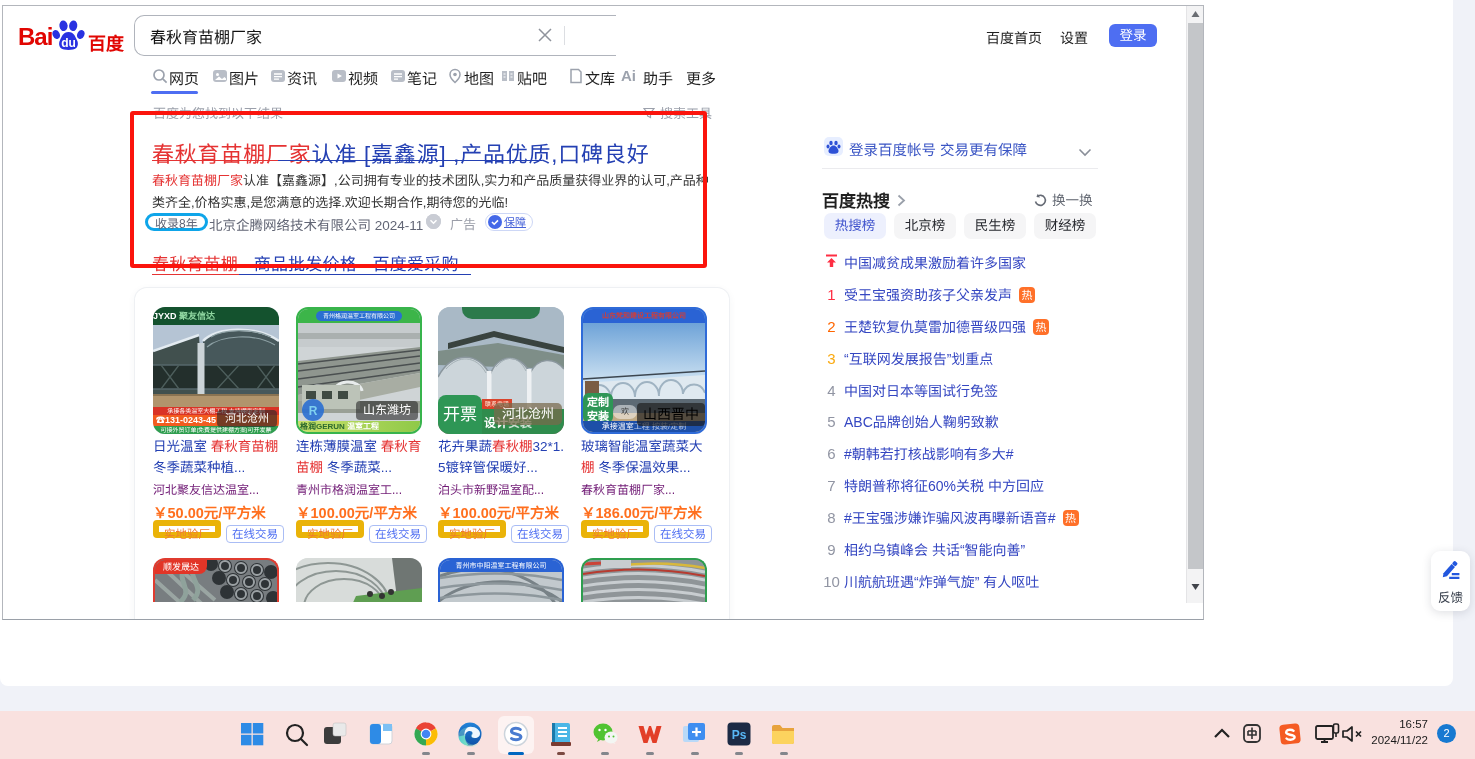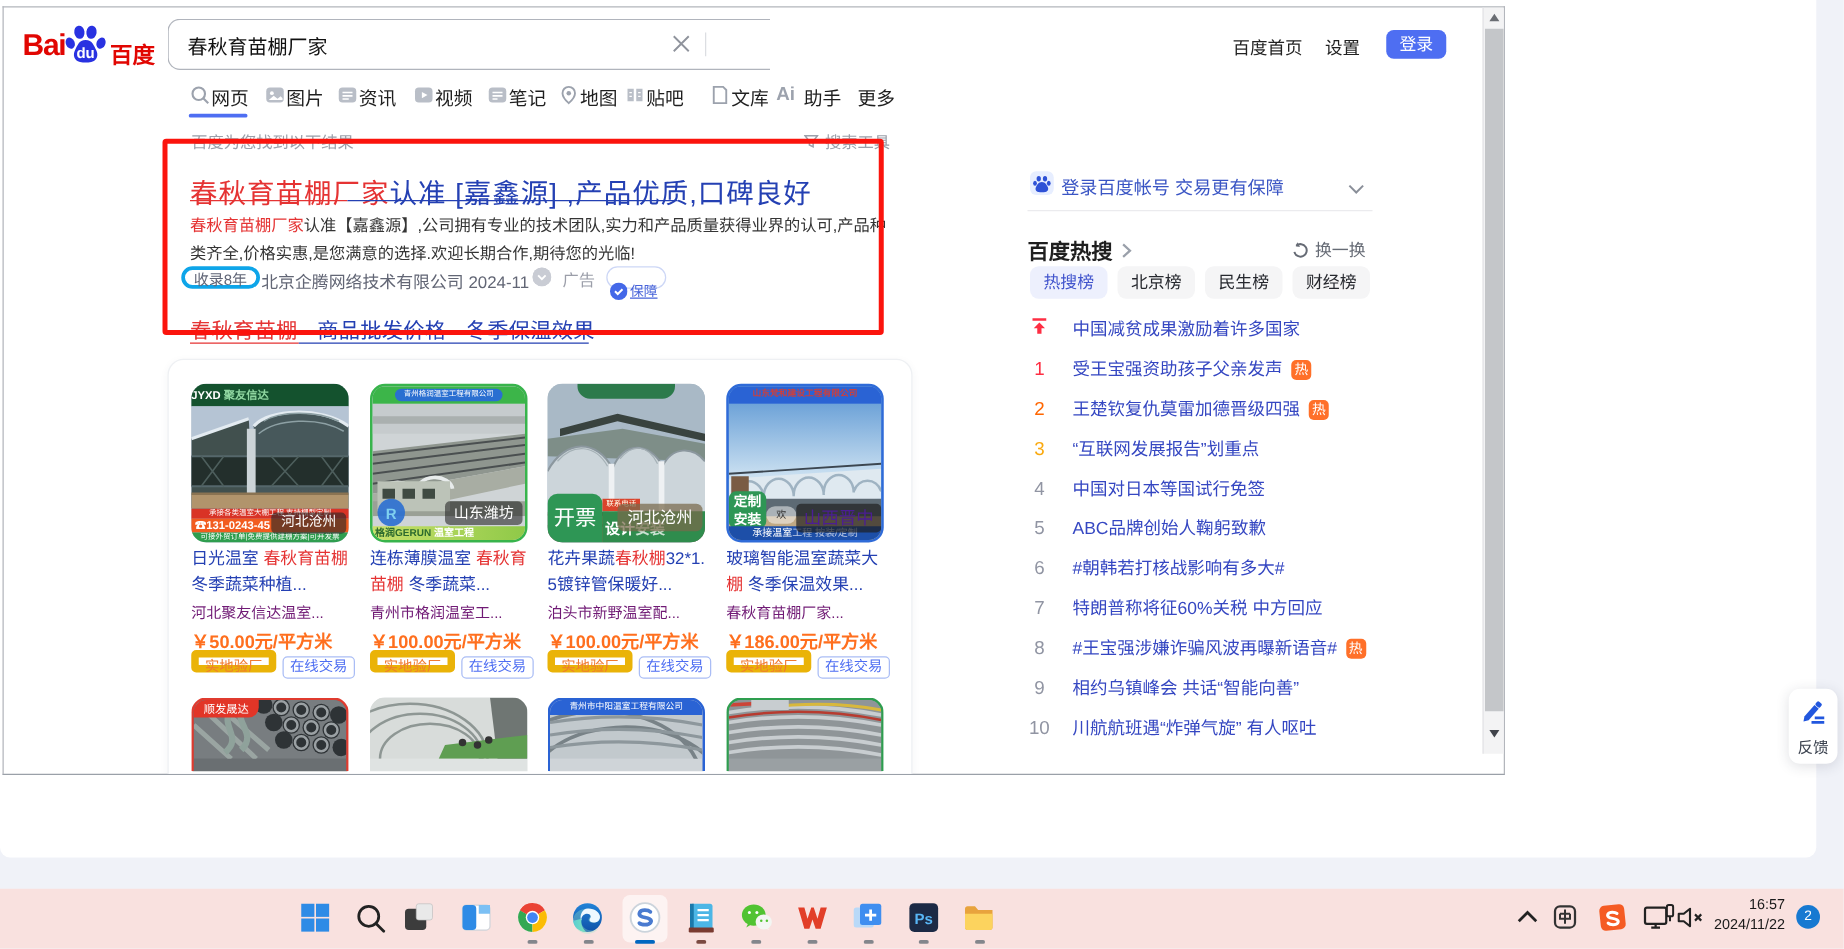--- a/index.html
+++ b/index.html
@@ -33,45 +33,45 @@
   #title1 { left:149px; top:130px; font-size:22px; white-space:nowrap; letter-spacing:.8px; }
   #title1 a, #title2 a { text-decoration:none; }
   .rd { color:#e53333; } .rd2 { color:#e53333; }
   .bl { color:#2440b3; }
   #desc1 { left:149px; top:164px; width:562px; font-size:13px; line-height:22px; color:#353535; }
   #meta1 { left:142px; top:207px; height:18px; white-space:nowrap; }
   #tag8y { position:absolute; left:0; top:0; height:18px; line-height:17px; border:3px solid #0ea5e9; border-radius:9px; padding:0 7px; font-size:12px; color:#606576; }
   #metacompany { position:absolute; left:64px; top:1px; font-size:13.5px; color:#626675; }
   #metacircle { position:absolute; left:281px; top:1px; width:15px; height:15px; border-radius:50%; background:#c9ccd4; }
   #metaad { position:absolute; left:305px; top:1px; font-size:13px; color:#9b9ea9; }
-  #metabadge { position:absolute; left:340px; top:0; height:18px; border:1px solid #cdd7f6; border-radius:9px; padding:12px 6px 0 2px; font-size:11px; color:#4662d9; line-height:17px;text-decoration:underline; }
+  #metabadge { position:absolute; left:340px; top:0; height:18px; border:1px solid #cdd7f6; border-radius:9px; padding:0 6px 0 2px; font-size:11px; color:#4662d9; line-height:17px;text-decoration:underline; }
   #title2 { left:149px; top:244px; font-size:17px; white-space:nowrap; letter-spacing:.2px; }
   
   
   #card { left:132px; top:282px; width:594px; height:345px; background:#fff; border-radius:12px; box-shadow:0 0 0 1px #eef0f3, 0 2px 8px rgba(50,60,80,.06); }
   .pimg { position:absolute; top:301px; width:126px; height:127px; border-radius:12px; overflow:hidden; }
-  .pimg2 { position:absolute; top:552px; width:126px; height:59px; border-radius:12px 12px 0 0; overflow:hidden; }
+  .pimg2 { position:absolute; top:552px; width:126px; height:44px; border-radius:12px 12px 0 0; overflow:hidden; }
   .ptitle { position:absolute; top:430px; width:140px; font-size:13.5px; line-height:21px; color:#2440b3; white-space:nowrap; }
   .pcompany { position:absolute; top:474px; width:134px; font-size:12px; color:#701a75; white-space:nowrap; overflow:hidden; }
   .pprice { position:absolute; top:495px; font-size:14.5px; font-weight:bold; color:#ff6f1e; }
   .ptags { position:absolute; top:514px; height:17px; font-size:11px; }
   .tgo { display:inline-block; border:6px solid #eab308; color:#f07b30; border-radius:4px; padding:0 5px; height:18px; line-height:17px; margin-right:5px; font-size:11.5px;}
   .tgb { display:inline-block; border:1px solid #aabdf5; color:#4e6ef2; border-radius:4px; padding:0 5px; height:18px; line-height:17px; font-size:11.5px;}
   .c1 { left:150px; } .c2 { left:293px; } .c3 { left:435px; } .c4 { left:578px; }
   
   #sb-icon { left:821px; top:131px; width:19px; height:19px; border-radius:5px; background:#e7eeff; }
   #sb-login { left:846px; top:132px; font-size:14.5px; color:#3a55c4; white-space:nowrap; }
   #sb-chev { left:1075px; top:137px; }
   #sb-div { left:819px; top:162px; width:276px; height:1px; background:#ebebee; }
   #sb-hot { left:819px; top:181px; font-size:17px; font-weight:bold; color:#1f1f1f; }
   #sb-switch { left:1030px; top:183px; font-size:13.5px; color:#666b75; }
   .pill { position:absolute; top:207px; height:26px; border-radius:7px; background:#f5f5f6; color:#26282e; font-size:13.5px; text-align:center; line-height:26px; }
   .hotitem { position:absolute; left:819px; width:300px; height:22px; font-size:14px; white-space:nowrap; }
   .hotrank { display:inline-block; width:25px; color:#9195a3; font-size:15px; text-align:center; margin-left:-3px; }
-  .hotitem a { color:#3547c2;margin-left:14px; }
+  .hotitem a { color:#3547c2; }
   .hotbadge { display:inline-block; width:16px; height:16px; background:#ff7029; border-radius:4px; color:#fff; font-size:11px; line-height:16px; text-align:center; vertical-align:1px; margin-left:7px;}
   
   #sbar { left:1183px; top:0; width:17px; height:597px; background:#f3f3f4; border-left:1px solid #e4e4e6; }
   #sbthumb { position:absolute; left:1px; top:17px; width:15px; height:546px; background:#c4c6c9; }
   
   #feedback { left:1431px; top:551px; width:39px; height:60px; background:#fff; border-radius:9px; box-shadow:0 2px 10px rgba(40,50,70,.15); z-index:30; }
   #feedback .txt { position:absolute; left:0; width:39px; top:36px; text-align:center; font-size:12.5px; color:#39404d; }
   
   #taskbar { left:0; top:711px; width:1475px; height:48px; background:#f9e1df; z-index:20; }
   .tic { position:absolute; top:9px; width:28px; height:28px; }
@@ -164,21 +164,21 @@
     <span id="metacircle"><svg width="15" height="15" viewBox="0 0 15 15">
             <circle cx="7.5" cy="7.5" r="7.5" fill="#c9ccd4"></circle>
             <path d="M4.5 6.3 L7.5 9.3 L10.5 6.3" fill="none" stroke="#fff" stroke-width="1.5"></path>
           </svg></span>
     <span id="metaad">广告</span>
     <span id="metabadge"><svg width="14" height="14" viewBox="0 0 14 14" style="vertical-align:-3px;margin-right:2px">
             <circle cx="7" cy="7" r="7" fill="#4468e8"></circle>
             <path d="M4 7 L6.2 9.2 L10 5.4" fill="none" stroke="#fff" stroke-width="1.6"></path>
           </svg>保障</span>
   </div>
-  <div id="title2" class="abs"><a class="rd">春秋育苗棚</a><a class="bl"> - 商品批发价格 - 冬季保温效果</a></div>
+  <div id="title2" class="abs"><a class="rd">春秋育苗棚</a><a class="bl"> - 商品批发价格 - 百度爱采购</a></div>
   <div class="abs" style="left:149px;top:154px;width:126px;height:1px;background:#e53333"></div>
   <div class="abs" style="left:275px;top:154px;width:264px;height:1px;background:#2440b3"></div>
   <div class="abs" style="left:149px;top:268px;width:87px;height:1px;background:#e53333"></div>
   <div class="abs" style="left:236px;top:268px;width:232px;height:1px;background:#2440b3"></div>
 
   <div id="card" class="abs"></div>
 
   <div id="products">
 
     <div class="pimg c1" style="background:#b9c6d2">
@@ -262,21 +262,21 @@
         <path d="M0 60 L122 52 L122 76 L0 80 Z" fill="#dfe9f0"></path>
         <path d="M4 76 a12 14 0 0 1 24 0 M28 74 a12 14 0 0 1 24 0 M52 73 a12 14 0 0 1 24 0 M76 71 a12 14 0 0 1 24 0 M100 70 a12 14 0 0 1 22 0" fill="none" stroke="#9fb3c2" stroke-width="2"></path>
         <rect x="0" y="76" width="122" height="18" fill="#5d6a74"></rect>
         <rect x="0" y="90" width="122" height="19" fill="#c0a984"></rect>
         <path d="M0 56 L122 48" stroke="#3c4650" stroke-width="1.5"></path>
         <rect x="2" y="58" width="14" height="20" fill="#7a5c44"></rect>
       </svg>
       <div class="abs" style="left:0;top:84px;width:30px;height:30px;background:#2e9655;border-radius:6px;color:#fff;font-size:11px;font-weight:bold;line-height:14px;text-align:center;padding-top:2px">定制<br>安装</div>
       <div class="abs" style="left:0;top:112px;width:122px;height:11px;background:#1d4fa8;color:#fff;font-size:8px;line-height:11px;text-align:center;white-space:nowrap">承接温室<span style="opacity:.7">工程 按装/定制</span></div>
       <div class="abs" style="left:30px;top:96px;width:24px;height:14px;background:rgba(250,250,250,.5);border-radius:7px;color:#333;font-size:8px;line-height:14px;text-align:center">欢</div>
-      <div class="abs" style="left:54px;top:94px;width:68px;height:23px;background:rgba(30,30,30,.68);border-radius:4px;color:#4c1d95;font-size:14px;line-height:23px;text-align:center">山西晋中</div>
+      <div class="abs" style="left:54px;top:94px;width:68px;height:23px;background:rgba(30,30,30,.68);border-radius:4px;color:#000000;font-size:14px;line-height:23px;text-align:center">山西晋中</div>
     </div>
 
     <div class="ptitle c1"><span class="bl">日光温室 </span><span class="rd">春秋育苗棚</span><br><span class="bl">冬季蔬菜种植...</span></div>
     <div class="ptitle c2"><span class="bl">连栋薄膜温室 </span><span class="rd">春秋育</span><br><span class="rd">苗棚</span><span class="bl"> 冬季蔬菜...</span></div>
     <div class="ptitle c3"><span class="bl">花卉果蔬</span><span class="rd">春秋棚</span><span class="bl">32*1.</span><br><span class="bl">5镀锌管保暖好...</span></div>
     <div class="ptitle c4"><span class="bl">玻璃智能温室蔬菜大</span><br><span class="rd">棚</span><span class="bl"> 冬季保温效果...</span></div>
     <div class="pcompany c1">河北聚友信达温室...</div>
     <div class="pcompany c2">青州市格润温室工...</div>
     <div class="pcompany c3">泊头市新野温室配...</div>
     <div class="pcompany c4">春秋育苗棚厂家...</div>

